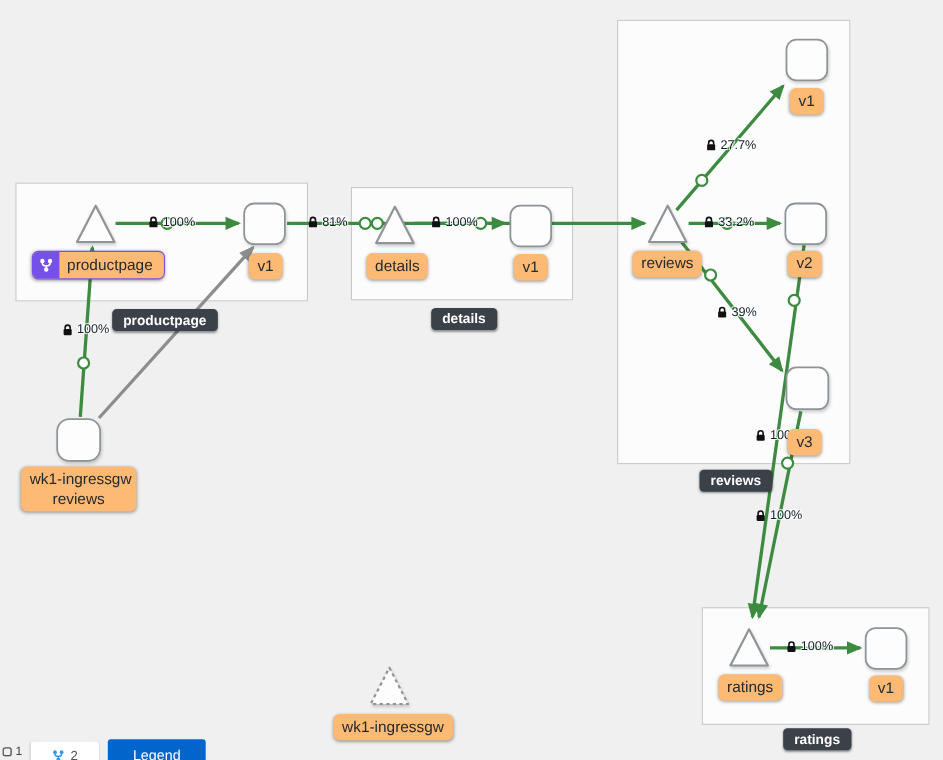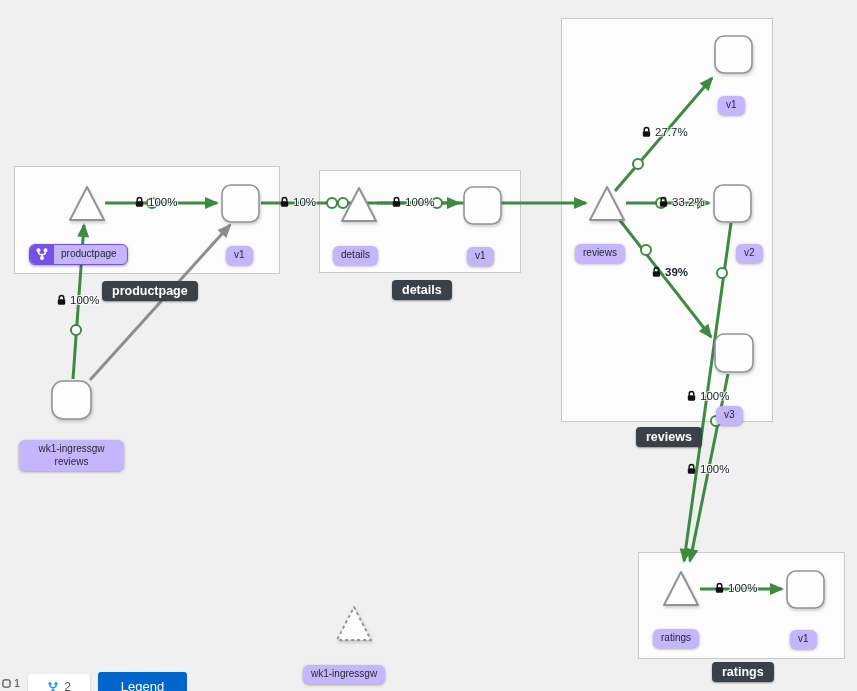--- a/index.html
+++ b/index.html
@@ -1,21 +1,21 @@
 <!DOCTYPE html>
 <html><head>
 <meta charset="utf-8">
 <style>
   html,body{margin:0;padding:0;background:#f0f0f0;font-family:"Liberation Sans",sans-serif;}
   .canvas{position:relative;width:857px;height:691px;overflow:hidden;background:#f0f0f0;}
   .group{position:absolute;background:#fcfcfc;border:1px solid #c9c9c9;}
   svg.layer{position:absolute;left:0;top:0;}
   svg.nodes{filter:drop-shadow(1px 2px 1.5px rgba(0,0,0,0.18));}
-  .chip{position:absolute;background:#c4b5fd;border-radius:6px;padding:3px 8px;font-size:10px;color:#24292e;
-        box-shadow:0 1px 3px rgba(0,0,0,0.35);white-space:nowrap;line-height:1.25;margin-top:16px;}
+  .chip{position:absolute;background:#fdba74;border-radius:6px;padding:3px 8px;font-size:14px;color:#24292e;
+        box-shadow:0 1px 3px rgba(0,0,0,0.35);white-space:nowrap;line-height:1.25;}
   .chip.center{text-align:center;}
   .app-chip{display:flex;align-items:stretch;padding:0;border:1.5px solid #7551e9;overflow:hidden;}
   .app-chip .icon-box{background:#7551e9;display:flex;align-items:center;justify-content:center;width:24px;}
   .app-chip .txt{padding:3px 10px 3px 7px;}
   .gbadge{position:absolute;background:#3b4148;color:#fff;font-weight:700;font-size:12.5px;
           padding:3px 10px;border-radius:4px;box-shadow:0 1px 2px rgba(0,0,0,0.4);white-space:nowrap;}
   .elabel{position:absolute;display:flex;align-items:flex-end;gap:3px;font-size:11.5px;color:#15202b;
           white-space:nowrap;
           text-shadow:-1px -1px 0 rgba(255,255,255,.85),1px -1px 0 rgba(255,255,255,.85),
                       -1px 1px 0 rgba(255,255,255,.85),1px 1px 0 rgba(255,255,255,.85);}
@@ -105,44 +105,44 @@
         <path d="M3.5,6 V4.2 a2.5,2.5 0 0 1 5,0 V6" fill="none" stroke="#111" stroke-width="1.6"></path>
         <rect x="2" y="5.6" width="8" height="6" rx="1.2" fill="#111"></rect>
       </svg>
     <span>100%</span>
   </div>
   <div class="elabel" style="left:279px;top:196px;">
     <svg class="lock" viewBox="0 0 12 13">
         <path d="M3.5,6 V4.2 a2.5,2.5 0 0 1 5,0 V6" fill="none" stroke="#111" stroke-width="1.6"></path>
         <rect x="2" y="5.6" width="8" height="6" rx="1.2" fill="#111"></rect>
       </svg>
-    <span>10%</span>
+    <span>81%</span>
   </div>
   <div class="elabel" style="left:391px;top:196px;">
     <svg class="lock" viewBox="0 0 12 13">
         <path d="M3.5,6 V4.2 a2.5,2.5 0 0 1 5,0 V6" fill="none" stroke="#111" stroke-width="1.6"></path>
         <rect x="2" y="5.6" width="8" height="6" rx="1.2" fill="#111"></rect>
       </svg>
     <span>100%</span>
   </div>
   <div class="elabel" style="left:641px;top:126px;">
     <svg class="lock" viewBox="0 0 12 13">
         <path d="M3.5,6 V4.2 a2.5,2.5 0 0 1 5,0 V6" fill="none" stroke="#111" stroke-width="1.6"></path>
         <rect x="2" y="5.6" width="8" height="6" rx="1.2" fill="#111"></rect>
       </svg>
     <span>27.7%</span>
   </div>
-  <div class="elabel" style="left:658px;top:196px;">
+  <div class="elabel" style="left:639px;top:196px;">
     <svg class="lock" viewBox="0 0 12 13">
         <path d="M3.5,6 V4.2 a2.5,2.5 0 0 1 5,0 V6" fill="none" stroke="#111" stroke-width="1.6"></path>
         <rect x="2" y="5.6" width="8" height="6" rx="1.2" fill="#111"></rect>
       </svg>
     <span>33.2%</span>
   </div>
-  <div class="elabel" style="left:651px;top:266px;font-weight:bold;">
+  <div class="elabel" style="left:651px;top:278px;">
     <svg class="lock" viewBox="0 0 12 13">
         <path d="M3.5,6 V4.2 a2.5,2.5 0 0 1 5,0 V6" fill="none" stroke="#111" stroke-width="1.6"></path>
         <rect x="2" y="5.6" width="8" height="6" rx="1.2" fill="#111"></rect>
       </svg>
     <span>39%</span>
   </div>
   <div class="elabel" style="left:686px;top:390px;">
     <svg class="lock" viewBox="0 0 12 13">
         <path d="M3.5,6 V4.2 a2.5,2.5 0 0 1 5,0 V6" fill="none" stroke="#111" stroke-width="1.6"></path>
         <rect x="2" y="5.6" width="8" height="6" rx="1.2" fill="#111"></rect>
@@ -177,21 +177,21 @@
           </g>
         </svg>
     </span>
     <span class="txt">productpage</span>
   </div>
   <div class="chip" style="left:226px;top:230px;"><span>v1</span></div>
   <div class="chip" style="left:333px;top:230px;"><span>details</span></div>
   <div class="chip" style="left:467px;top:231px;"><span>v1</span></div>
   <div class="chip" style="left:575px;top:228px;"><span>reviews</span></div>
   <div class="chip" style="left:718px;top:80px;"><span>v1</span></div>
-  <div class="chip" style="left:736px;top:228px;"><span>v2</span></div>
+  <div class="chip" style="left:716px;top:228px;"><span>v2</span></div>
   <div class="chip" style="left:716px;top:390px;"><span>v3</span></div>
   <div class="chip" style="left:653px;top:613px;"><span>ratings</span></div>
   <div class="chip" style="left:790px;top:614px;"><span>v1</span></div>
   <div class="chip center" style="left:19px;top:424px;width:89px;">
     <span>wk1-ingressgw</span><br>
     <span>reviews</span>
   </div>
   <div class="chip" style="left:303px;top:649px;"><span>wk1-ingressgw</span></div>
 
   <div class="gbadge" style="left:102px;top:281px;">productpage</div>

